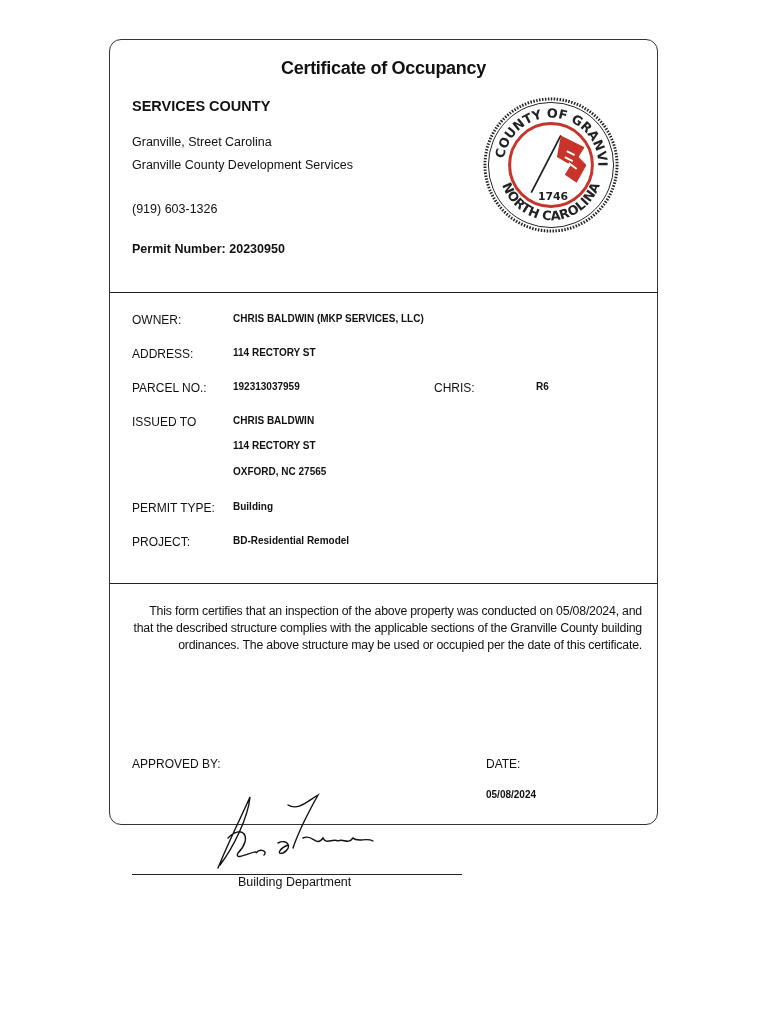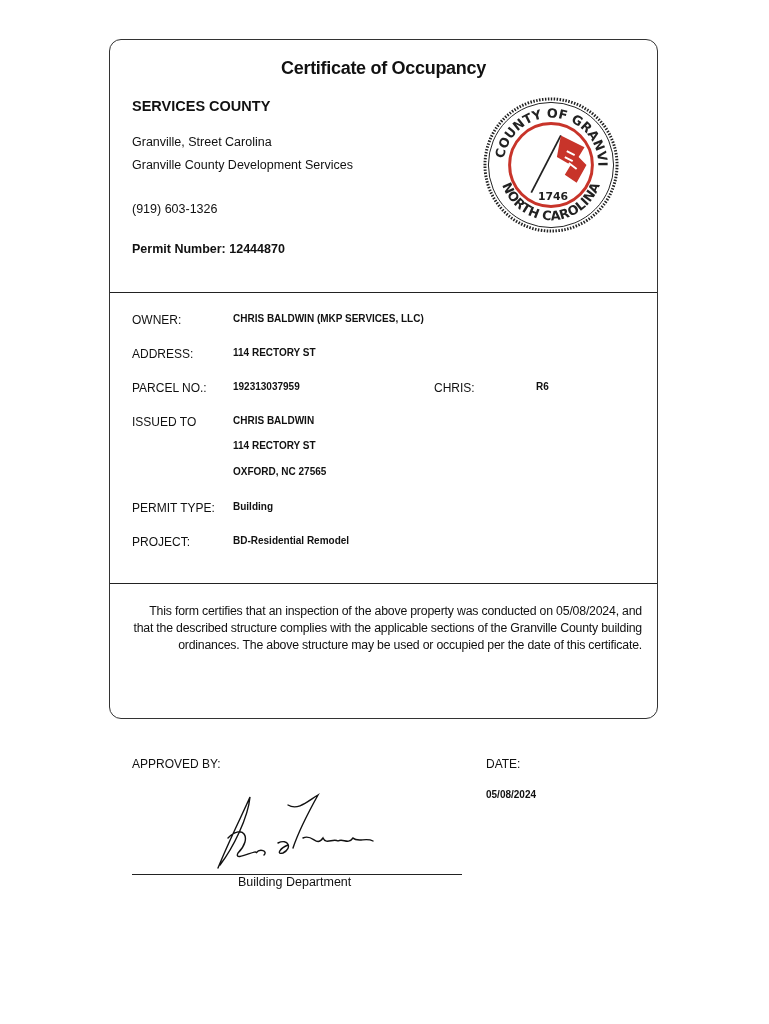--- a/index.html
+++ b/index.html
@@ -1,17 +1,17 @@
 <!DOCTYPE html>
 <html><head>
 <meta charset="utf-8">
 <style>
   html, body { margin:0; padding:0; background:#ffffff; }
   body { width:769px; height:1024px; position:relative; font-family:"Liberation Sans", sans-serif; color:#111; }
-  .cert { position:absolute; left:109px; top:39px; width:549px; height:680px; border:1.5px solid #333; border-radius:12px; box-sizing:border-box; }
+  .cert { position:absolute; left:109px; top:39px; width:549px; height:786px; border:1.5px solid #333; border-radius:12px; box-sizing:border-box; }
   .title { position:absolute; left:0; right:0; top:18px; text-align:center; font-size:18px; font-weight:bold; letter-spacing:-0.3px; }
   .county { position:absolute; left:22px; top:58px; font-size:14.5px; font-weight:bold; }
   .info { position:absolute; left:22px; font-size:12.5px; }
   .permit { position:absolute; left:22px; top:202px; font-size:12.5px; font-weight:bold; }
   .seal { position:absolute; left:372px; top:56px; width:138px; height:138px; }
   .divider { position:absolute; left:0; right:0; height:0; border-top:1.5px solid #222; }
   .lbl { position:absolute; left:22px; font-size:12px; }
   .val { position:absolute; left:123px; font-size:10px; font-weight:bold; }
   .para { position:absolute; left:22px; top:563px; width:510px; font-size:12.3px; line-height:17px; letter-spacing:-0.2px;text-align:right; }
   .sigline { position:absolute; left:22px; top:834px; width:330px; border-top:1px solid #222; }
@@ -20,21 +20,21 @@
 </style>
 </head>
 <body>
 
 <div class="cert">
   <div class="title">Certificate of Occupancy</div>
   <div class="county">SERVICES COUNTY</div>
   <div class="info" style="top:95px">Granville, Street Carolina</div>
   <div class="info" style="top:118px">Granville County Development Services</div>
   <div class="info" style="top:162px">(919) 603-1326</div>
-  <div class="permit"><span>Permit Number:</span> <span>12444870</span></div>
+  <div class="permit"><span>Permit Number:</span> <span>20230950</span></div>
 
   <svg class="seal" viewBox="0 0 140 140">
     <defs>
       <path id="topArc" d="M 22,70 A 48,48 0 0,1 118,70"></path>
       <path id="botArc" d="M 18,74 A 52,52 0 0,0 122,74"></path>
     </defs>
     <circle cx="70" cy="70" r="67" fill="none" stroke="#222" stroke-width="3" stroke-dasharray="1.5 1.5"></circle>
     <circle cx="70" cy="70" r="63.5" fill="none" stroke="#222" stroke-width="1"></circle>
     <circle cx="70" cy="70" r="42" fill="none" stroke="#c8342a" stroke-width="3"></circle>
     <text font-family="DejaVu Sans, sans-serif" font-weight="bold" font-size="13" fill="#222"><textPath href="#topArc" startOffset="50%" text-anchor="middle">THE COUNTY OF GRANVILLE</textPath></text>

